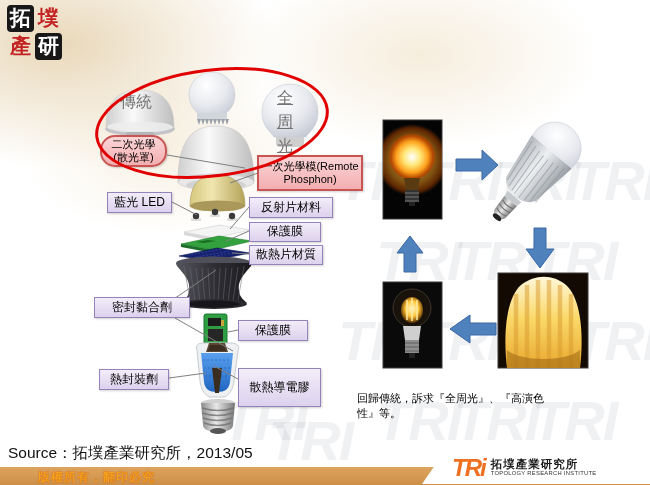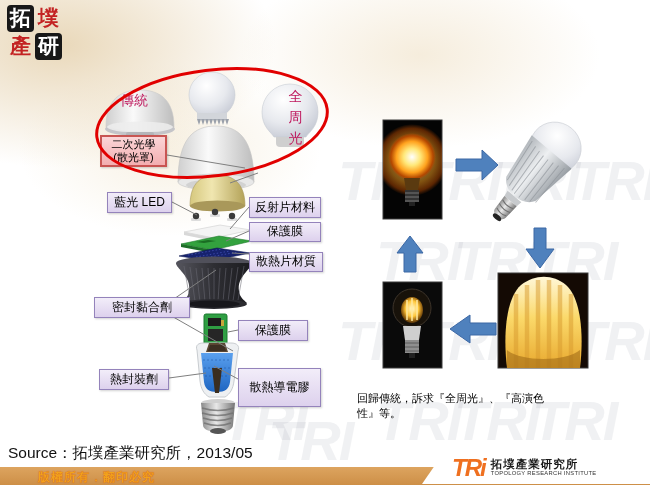--- a/index.html
+++ b/index.html
@@ -19,21 +19,21 @@
   .corner-logo{position:absolute;left:7px;top:5px;z-index:3;display:grid;
     grid-template-columns:27px 27px;grid-template-rows:27px 27px;gap:1px;}
   .corner-logo div{display:flex;align-items:center;justify-content:center;
     font:bold 21px "Liberation Serif","DejaVu Serif",serif;line-height:1;}
   .corner-logo .dark{background:#181818;color:#fff;border-radius:4px;}
   .corner-logo .red{color:#c32222;}
   
   .title{position:absolute;left:160px;top:13px;width:400px;z-index:3;text-align:center;
     font:bold 27px "Liberation Serif","DejaVu Serif",serif;color:#000;letter-spacing:2px;}
   
-  .free-label{position:absolute;z-index:3;color:#be185d;font-size:14px;}
+  .free-label{position:absolute;z-index:3;color:#737373;font-size:16px;}
   .vtext{width:15px;line-height:1.5;word-break:break-all;text-align:center;}
   .lbl{position:absolute;z-index:3;display:flex;align-items:center;justify-content:center;
     text-align:center;font-size:12px;line-height:1.15;color:#000;box-sizing:border-box;}
   .lbl.purple{background:linear-gradient(180deg,#f2edf9 0%,#ddd1ed 100%);
     border:1px solid #9483bb;box-shadow:1px 1px 2px rgba(0,0,0,.18);}
   .lbl.pink{background:linear-gradient(180deg,#fbd5d7 0%,#f3aeb0 100%);
     border:2px solid #c85552;font-size:11px;box-shadow:1px 1px 2px rgba(0,0,0,.18);}
   
   .art{position:absolute;inset:0;z-index:2;}
   .art-top{position:absolute;inset:0;z-index:4;pointer-events:none;}
@@ -285,33 +285,36 @@
       <polygon points="404,272 404,253 397,253 410,236 423,253 416,253 416,272"></polygon>
       <polygon points="496,323 470,323 470,315 450,329 470,343 470,335 496,335"></polygon>
     </g>
   </svg>
 
   <svg class="art-top" width="650" height="485" viewBox="0 0 650 485">
     <ellipse cx="212" cy="123" rx="116" ry="53" transform="rotate(-7 212 123)" fill="none" stroke="#e10000" stroke-width="3"></ellipse>
   </svg>
 
   <div class="free-label" style="left:120px;top:92px;">傳統</div>
-  <div class="free-label vtext" style="left:288px;top:86px;">全周光</div>
-
-  <div class="lbl pink" style="left:100px;top:135px;width:67px;height:32px;">
+  <div class="free-label vtext" style="left:277px;top:86px;text-decoration:underline;">全周光</div>
+
+  <div class="lbl pink" style="left:100px;top:135px;width:67px;height:32px;border-radius:15px;">
     <div>
       <div>二次光學</div>
       <div>(散光罩)</div>
     </div>
   </div>
+  <div class="lbl pink" style="left:257px;top:155px;width:106px;height:36px;">
+    <div>一次光學模(Remote Phosphon)</div>
+  </div>
 
   <div class="lbl purple" style="left:107px;top:192px;width:65px;height:21px;">藍光 LED</div>
-  <div class="lbl purple" style="left:249px;top:197px;width:72px;height:21px;">反射片材料</div>
+  <div class="lbl purple" style="left:249px;top:197px;width:84px;height:21px;">反射片材料</div>
   <div class="lbl purple" style="left:249px;top:222px;width:72px;height:20px;">保護膜</div>
-  <div class="lbl purple" style="left:249px;top:245px;width:74px;height:20px;margin-top:7px;">散熱片材質</div>
+  <div class="lbl purple" style="left:249px;top:245px;width:74px;height:20px;">散熱片材質</div>
   <div class="lbl purple" style="left:94px;top:297px;width:96px;height:21px;">密封黏合劑</div>
   <div class="lbl purple" style="left:238px;top:320px;width:70px;height:21px;">保護膜</div>
   <div class="lbl purple" style="left:238px;top:368px;width:83px;height:39px;">散熱導電膠</div>
   <div class="lbl purple" style="left:99px;top:369px;width:70px;height:21px;">熱封裝劑</div>
 
   <div class="caption">回歸傳統，訴求『全周光』、『高演色性』等。</div>
 
   <div class="source">Source：拓墣產業研究所，2013/05</div>
   <div class="bottom-bar">
     <span>版權所有．翻印必究</span>

